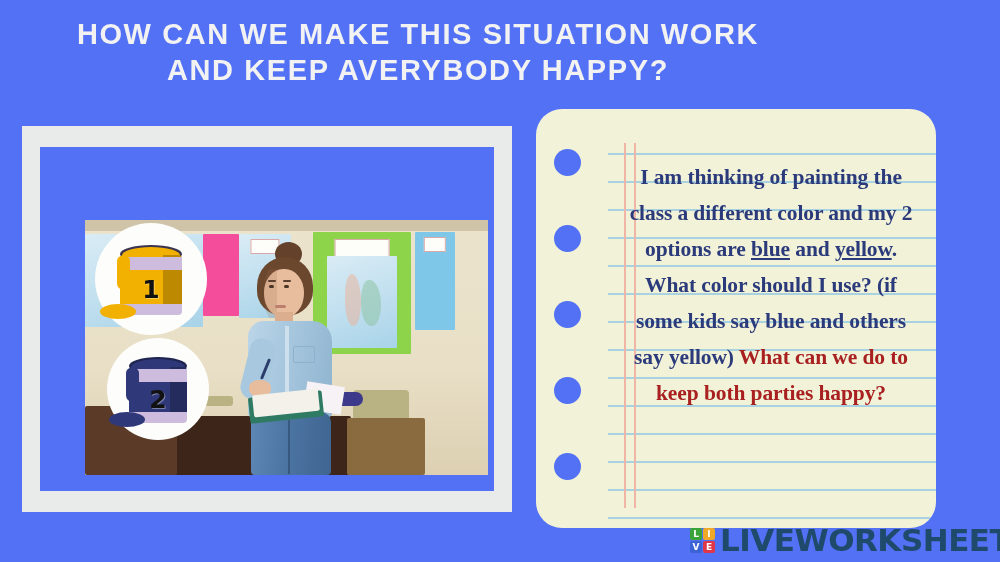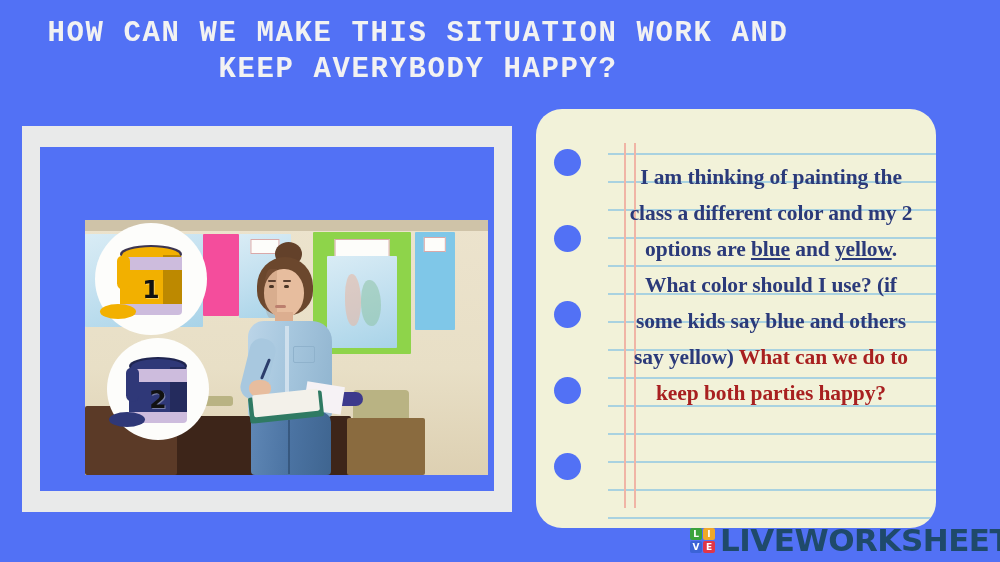--- a/index.html
+++ b/index.html
@@ -10,21 +10,21 @@
     position:relative;
     overflow:hidden;
   }
 
   
   #title {
     position:absolute;
     left:0; top:16px; width:836px;
     text-align:center;
     color:#f2f2f2;
-    font-family:Liberation Mono, monospace;
+    font-family:Liberation Sans, sans-serif;
     font-weight:bold;
     font-size:29px;
     line-height:36px;
     letter-spacing:1.6px;
     text-transform:uppercase;
     padding:0 40px;
   }
 
   
   #photo-frame {

